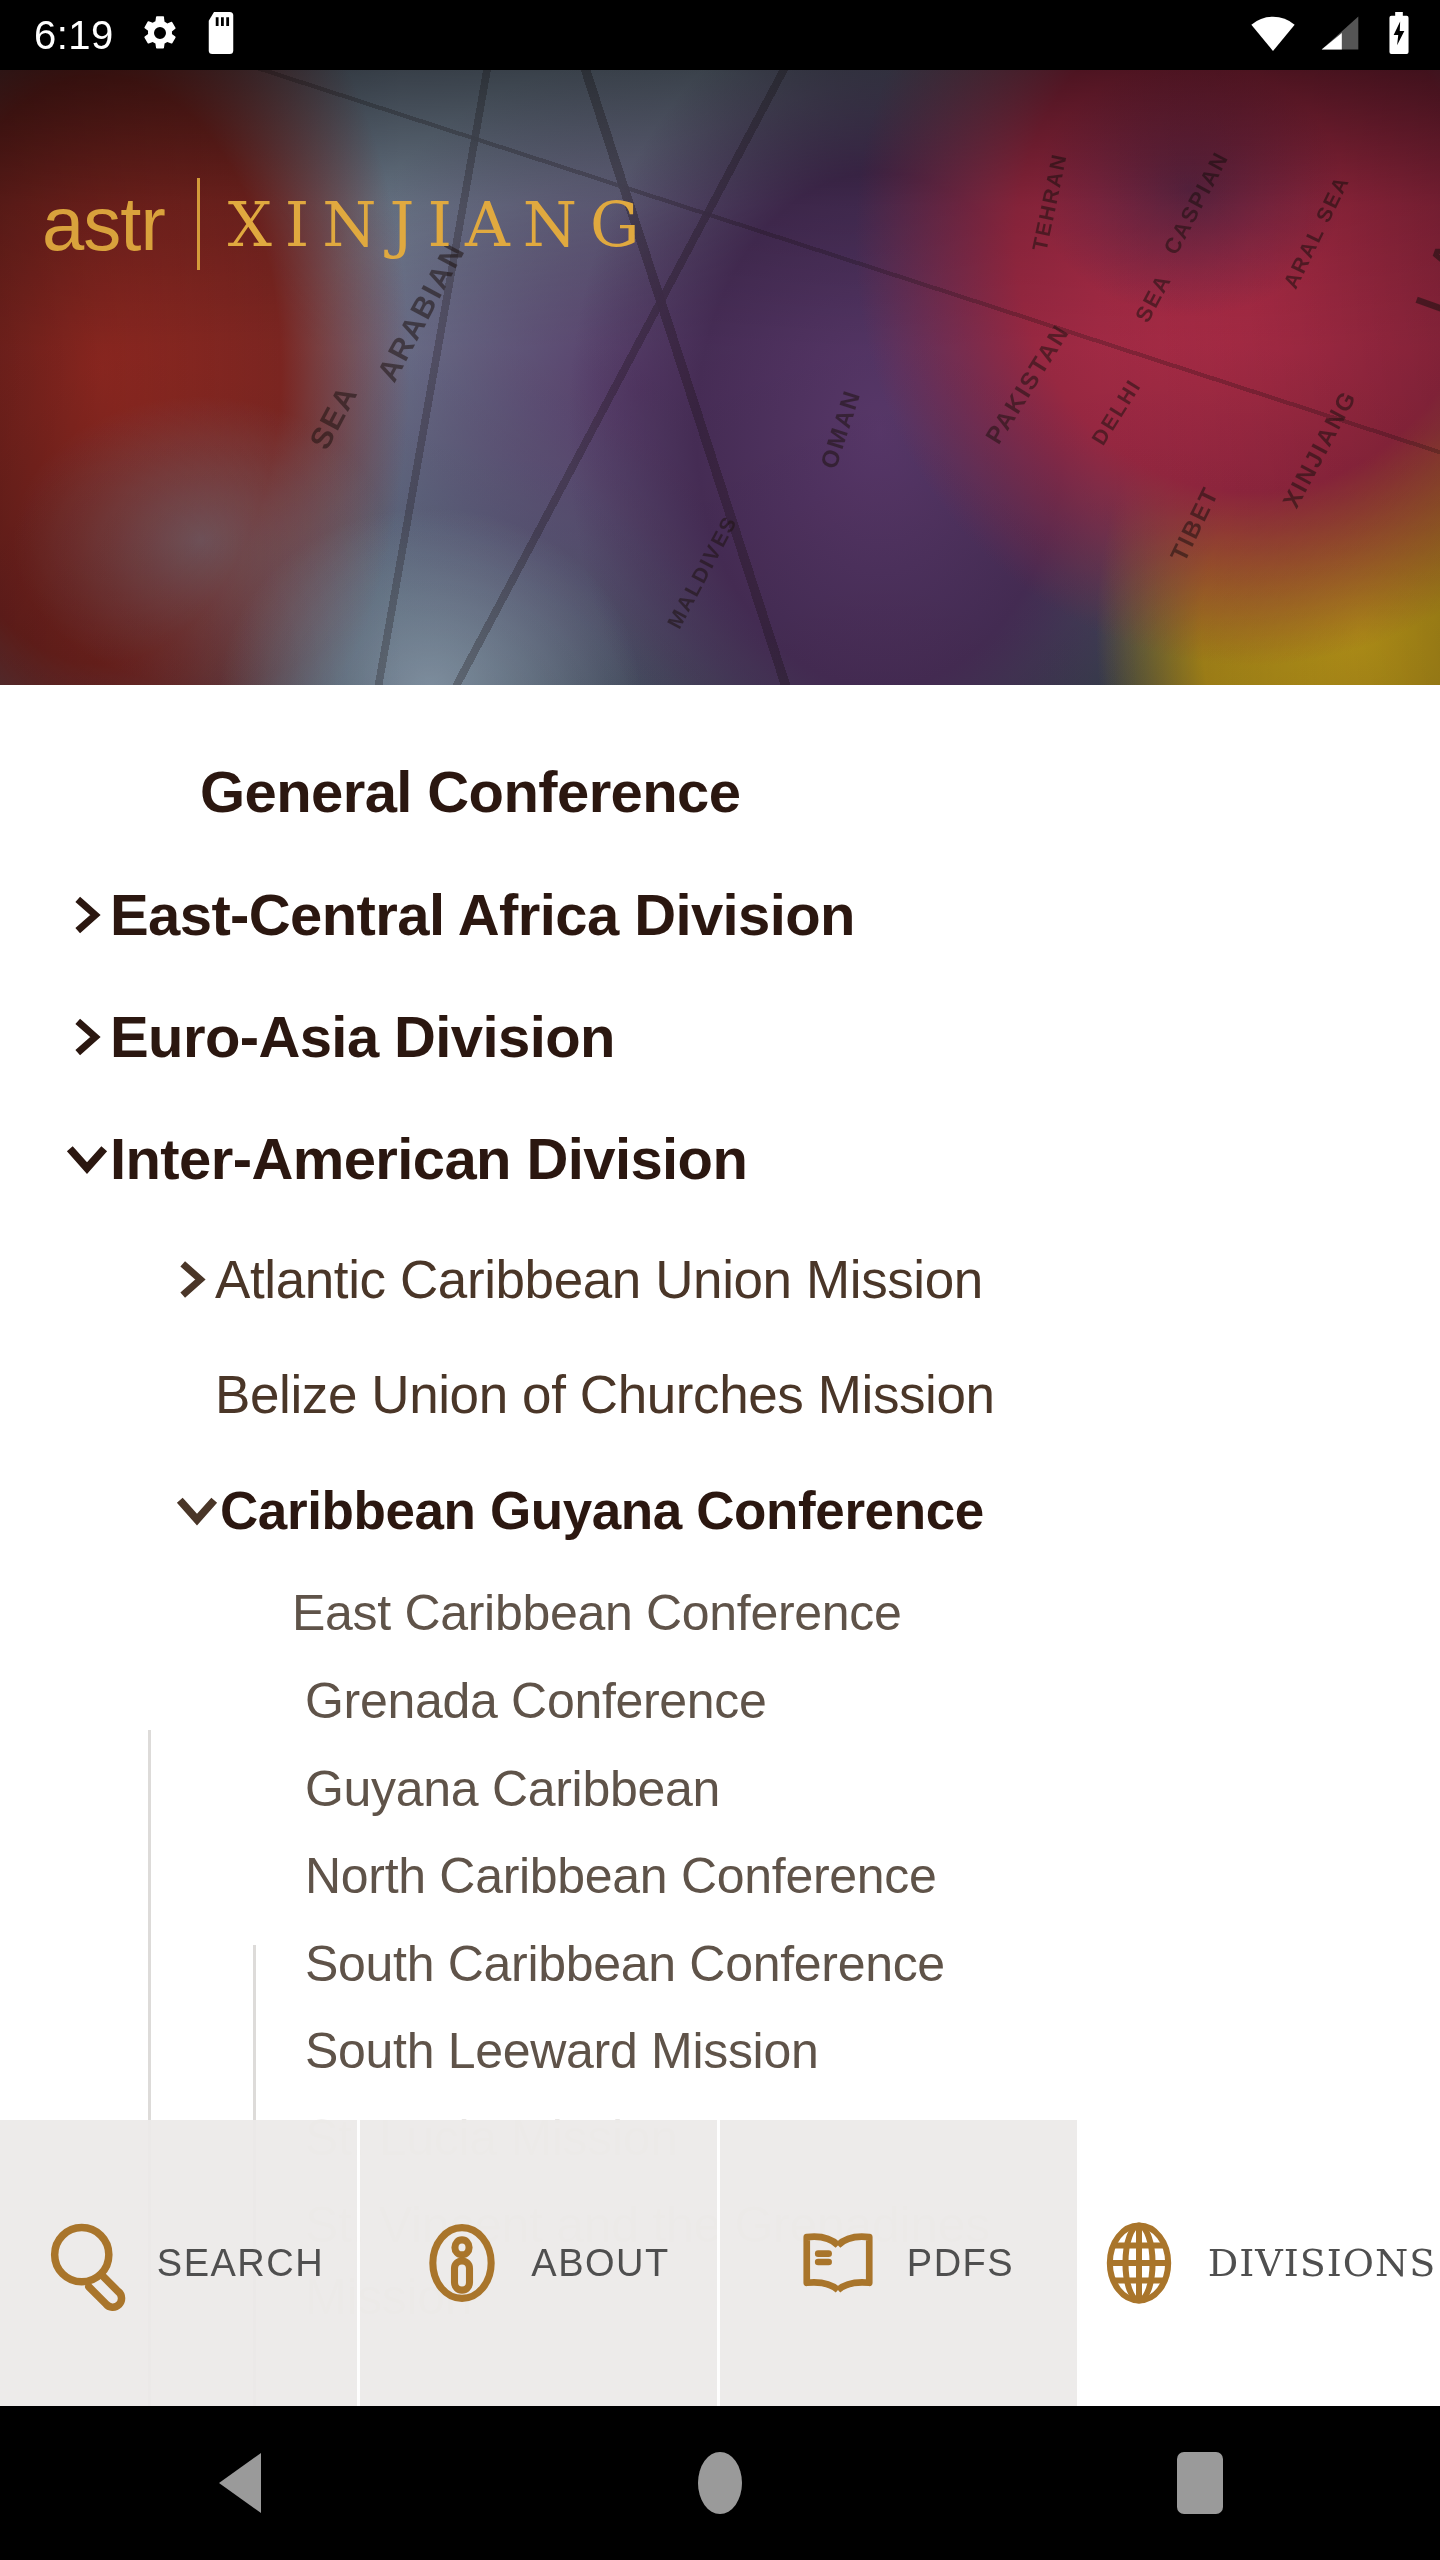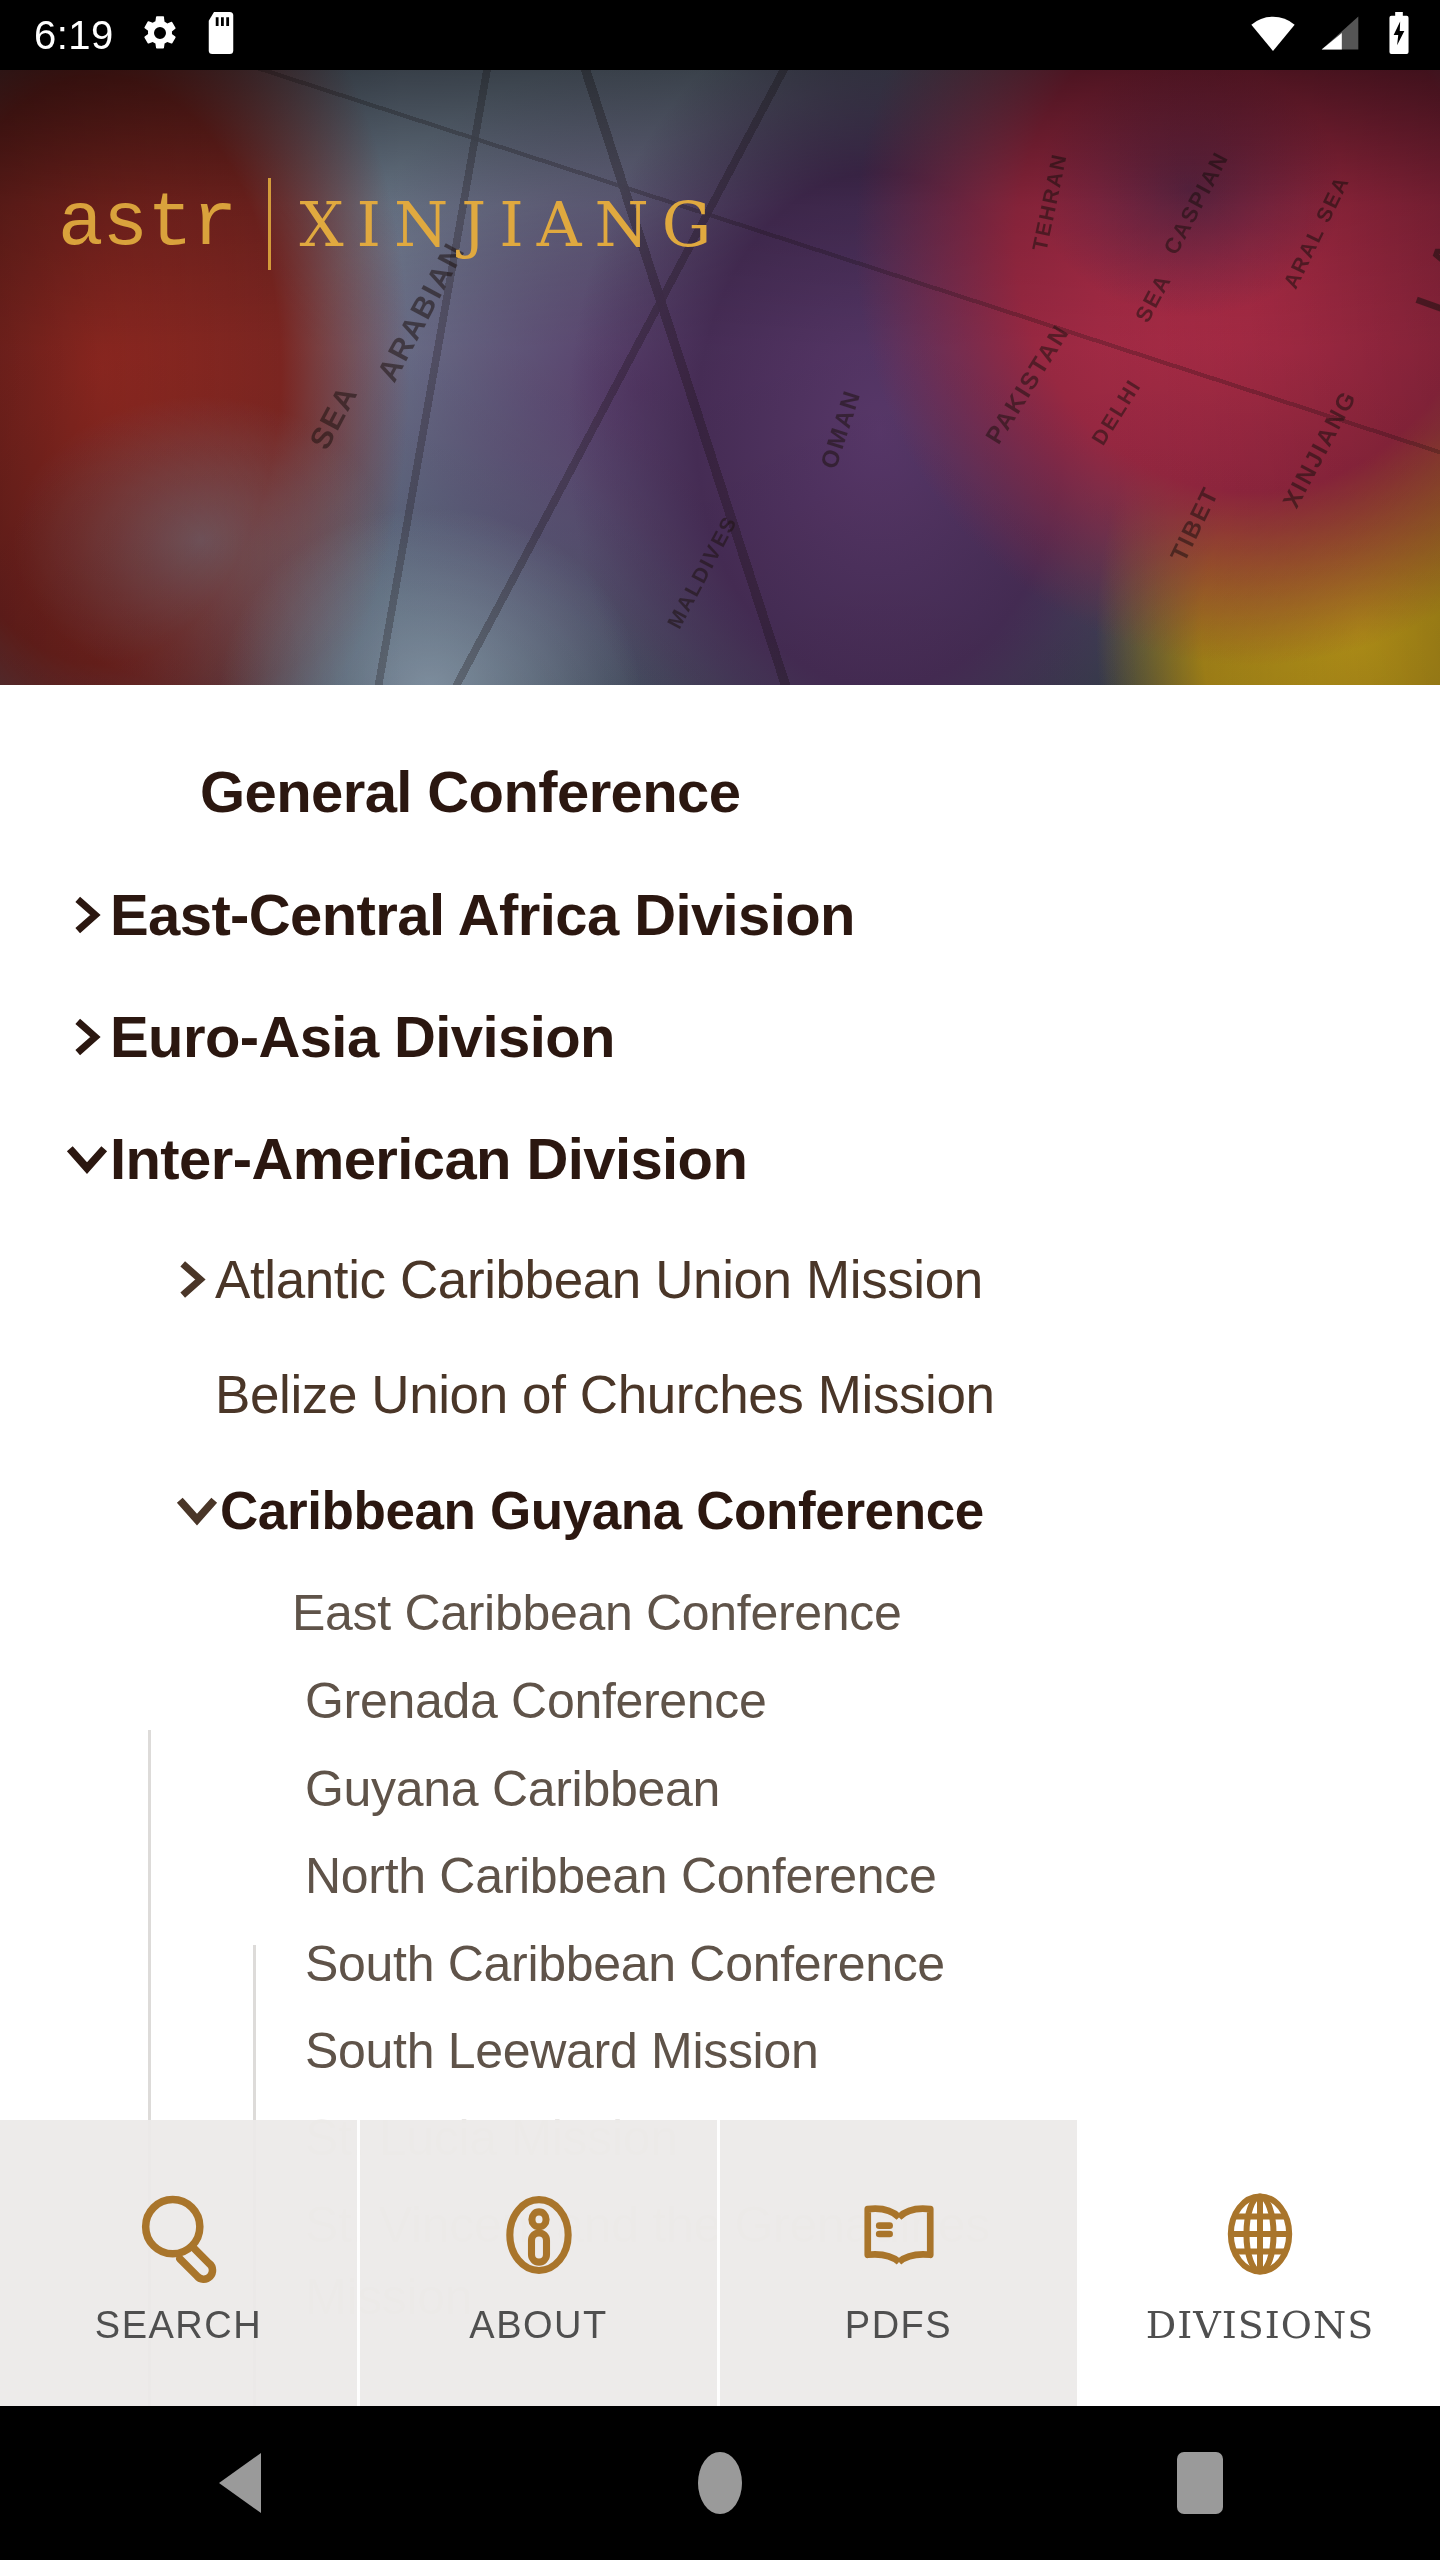--- a/index.html
+++ b/index.html
@@ -69,24 +69,23 @@
     font-family:"Liberation Sans", sans-serif; font-weight:700;
     letter-spacing:2px; white-space:nowrap; pointer-events:none;
   }
 
   
   .logo-row {
     position:absolute; left:42px; top:108px;
     display:flex; align-items:center;
   }
   .logo-astr {
-    color:#d9a23c; font-family:Liberation Mono, monospace;
+    color:#d9a23c; font-family:Liberation Sans, sans-serif;
     font-size:76px; line-height:.9; font-weight:400;
     letter-spacing:-1px;
-    margin-left:16px;
   }
   .logo-div {
     width:3px; height:92px; background:#d9a23c;
     margin:0 28px 0 32px; opacity:.95;
   }
   .logo-yearbook {
     color:#e0a93f; font-family:"DejaVu Serif", serif;
     font-size:62px; letter-spacing:13px; font-weight:400;
   }
 
@@ -129,21 +128,21 @@
   .lvl3 .lbl { font-size:50px; font-weight:400; color:#5f5349; letter-spacing:-.3px; }
   .lvl3.faded .lbl { color:#e9e7e5; }
 
   
   .tabbar {
     position:absolute; left:0; top:2120px; width:1440px; height:286px;
     display:flex;
   }
   .tab {
     position:relative; width:360px; height:286px;
-    display:flex; flex-direction:column; align-items:center;
+    display:flex; flex-direction:row; align-items:center;
     justify-content:center; gap:14px;
     background:rgba(236,234,232,.93);
     border-right:3px solid rgba(255,255,255,.95);
   }
   .tab:last-child { border-right:none; }
   .tab.active { background:#fff; }
   .tab-icon { width:110px; height:110px; display:flex; align-items:center; justify-content:center; }
   .tab-icon svg { display:block; }
   .tab-label {
     font-size:38px; color:#4f4f4f; letter-spacing:1.5px;

